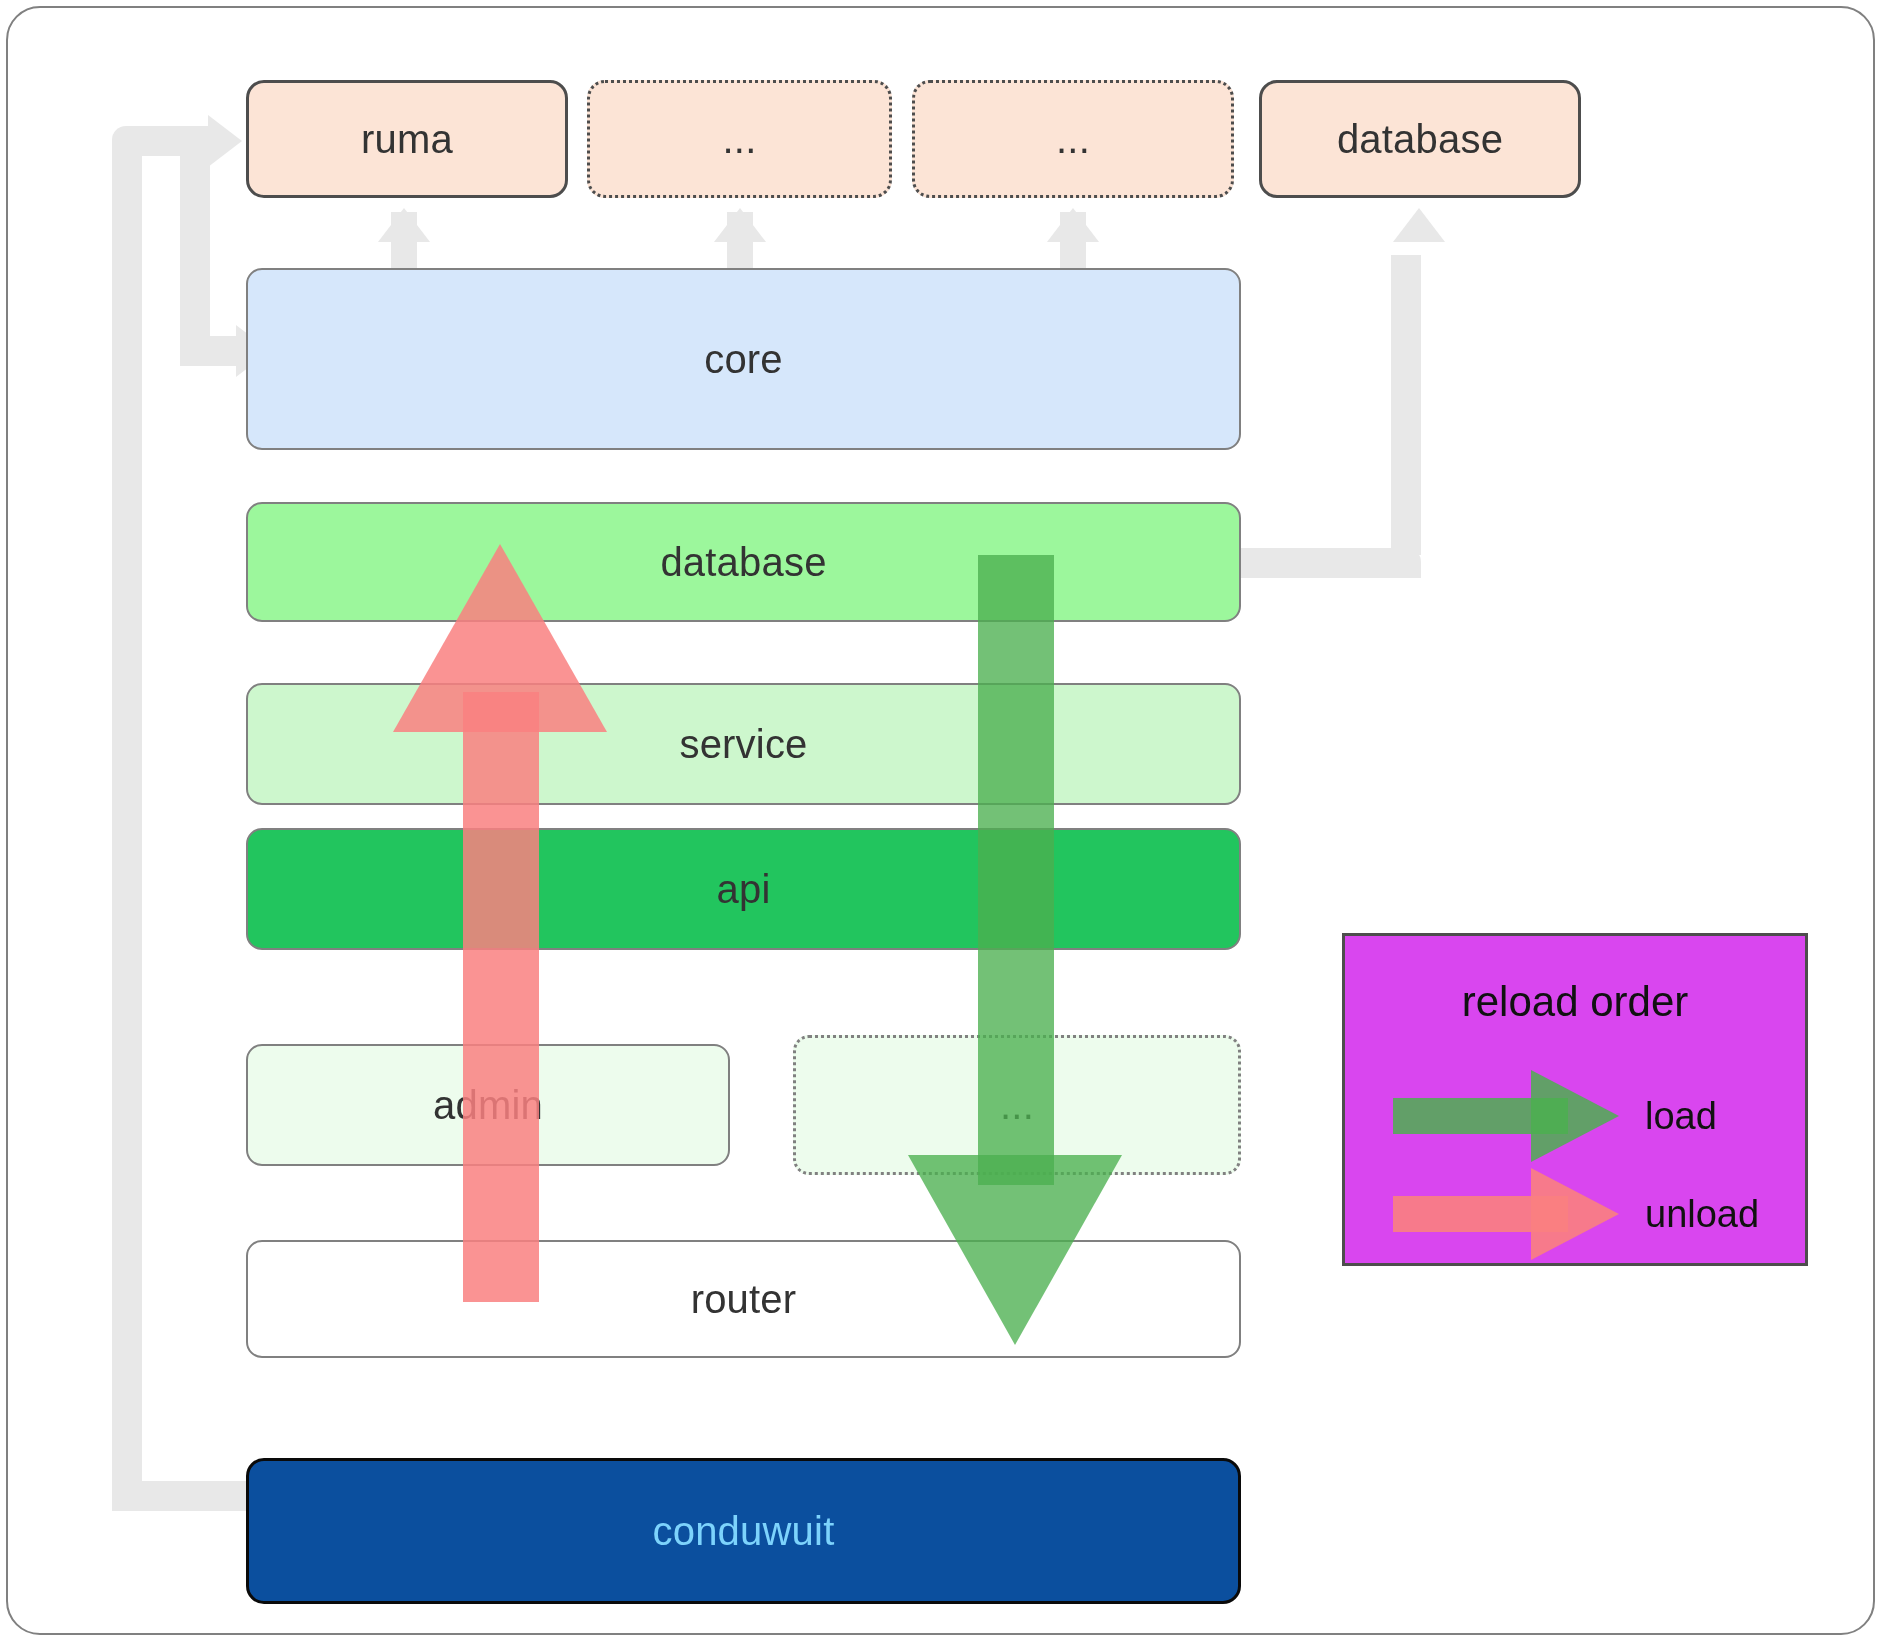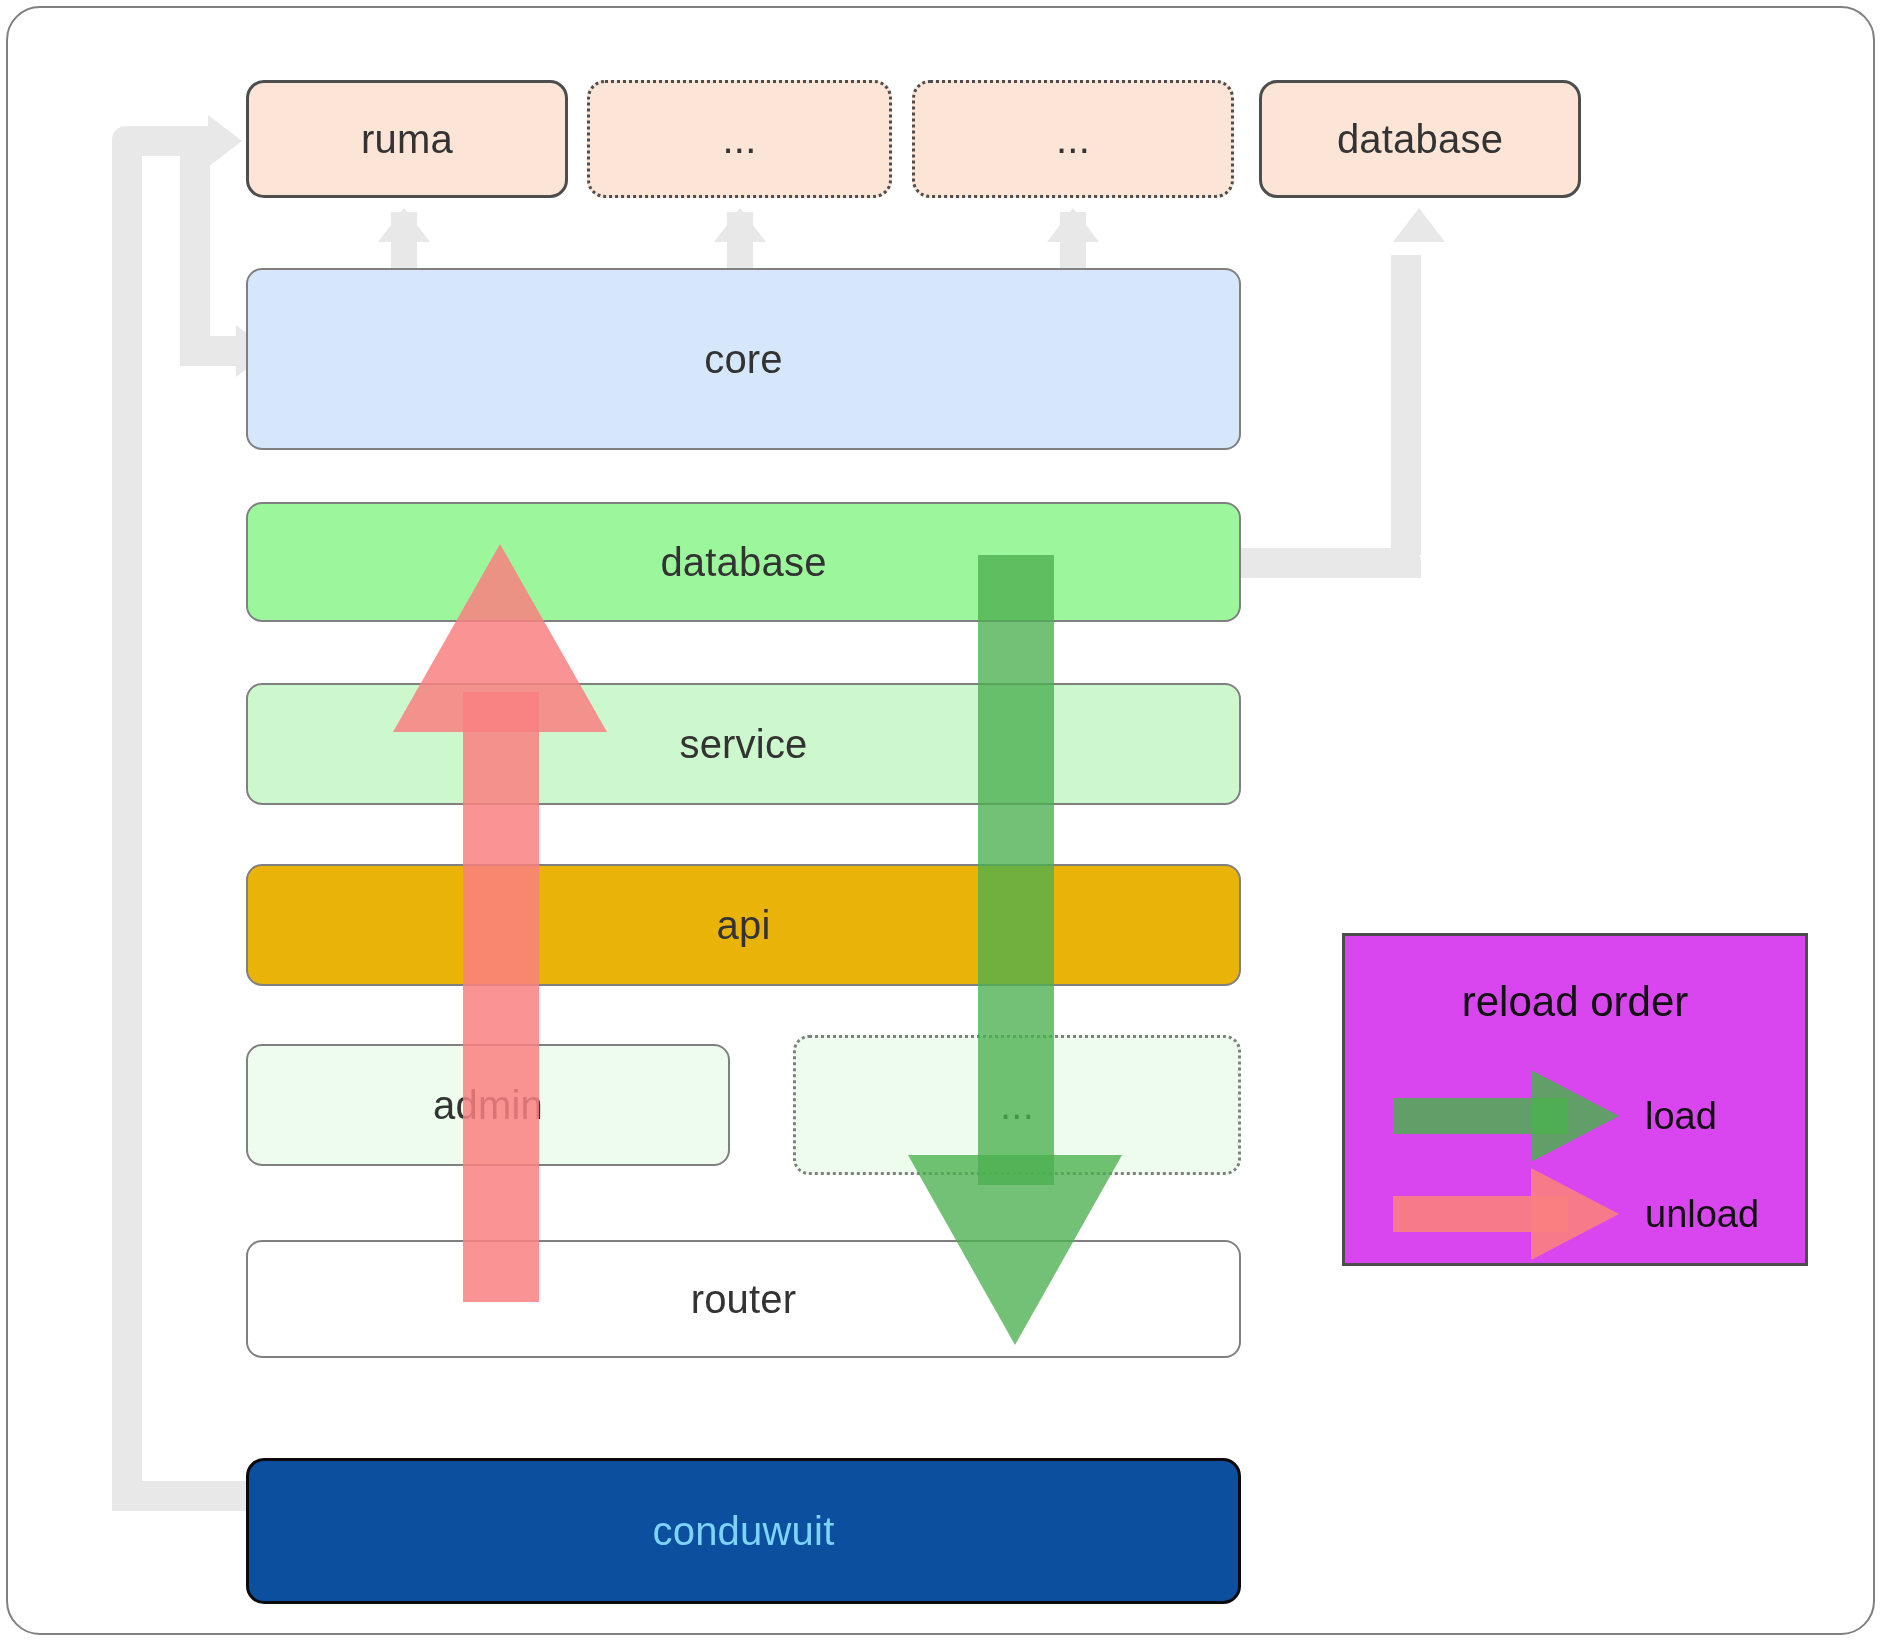--- a/index.html
+++ b/index.html
@@ -180,21 +180,21 @@
   </div>
 
   <div class="node layer" style="top:502px; height:120px; background:#9cf79c;">
     <span class="lbl">database</span>
   </div>
 
   <div class="node layer" style="top:683px; height:122px; background:#cdf7cd;align-items:center;">
     <span class="lbl">service</span>
   </div>
 
-  <div class="node layer" style="top:864px; height:122px; background:#eab308;">
+  <div class="node layer" style="top:828px; height:122px; background:#22c55e;">
     <span class="lbl">api</span>
   </div>
 
   <div class="node" style="left:246px; width:484px; top:1044px; height:122px; background:#edfced; border:2px solid #808080; border-radius:16px;">
     <span class="lbl">admin</span>
   </div>
 
   <div class="node dotted" style="left:793px; width:448px; top:1035px; height:140px; background:#edfced; border:3px dotted #808080; border-radius:16px;">
     <span class="lbl">...</span>
   </div>

